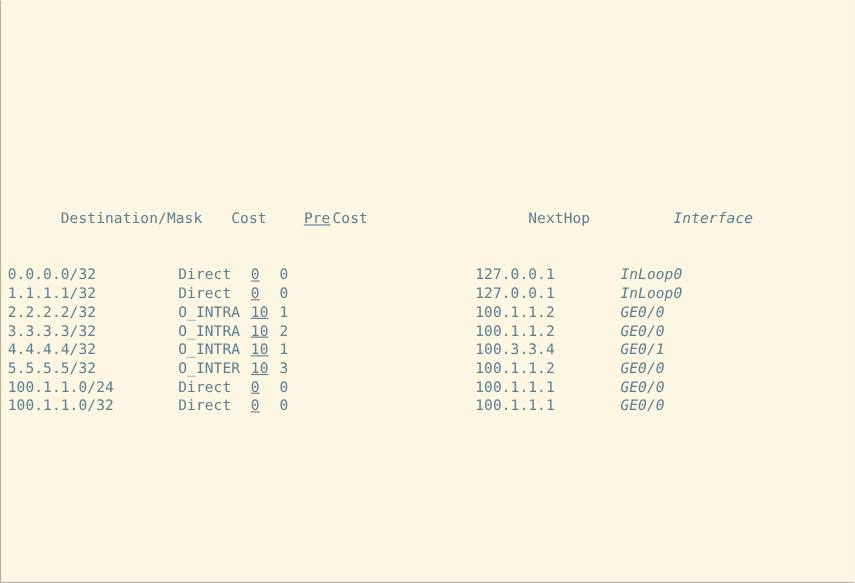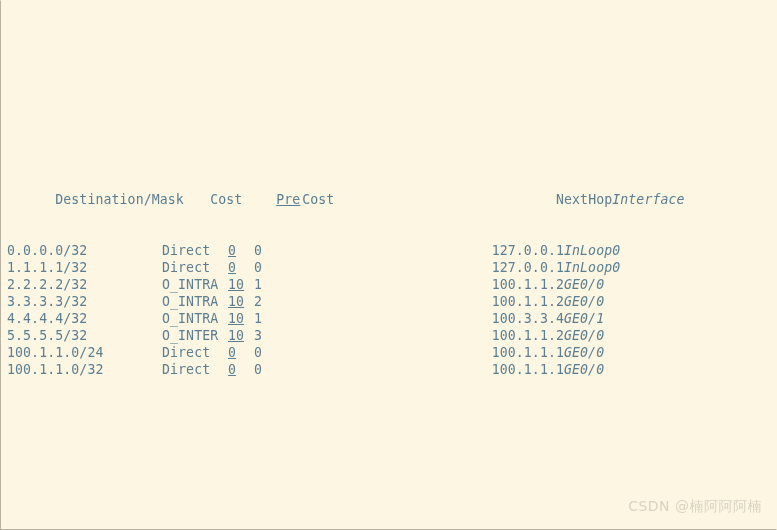--- a/index.html
+++ b/index.html
@@ -41,21 +41,21 @@
   .row {
     height: 17px;
     display: block;
     white-space: pre;
   }
   
   .c-dest   { display: inline-block; width: 155px; }
   .c-proto  { display: inline-block; width: 66px; }
   .c-pre    { display: inline-block; width: 26px; text-decoration: underline; }
   .c-cost   { display: inline-block; width: 178px; }
-  .c-nh     { display: inline-block; width: 132px; text-align: right; }
+  .c-nh     { display: inline-block; width: 132px; }
   .c-if     { display: inline-block; font-style: italic; }
 
   .hdr { color: #5b7f91; }
 
   #watermark {
     position: absolute;
     right: 14px;
     bottom: 14px;
     font-family: "DejaVu Sans", "Liberation Sans", sans-serif;
     font-size: 14px;
@@ -77,14 +77,13 @@
     <div class="row hdr">
       <span class="c-dest">Destination/Mask</span><span class="c-proto">Cost</span><span class="c-pre">Pre</span><span class="c-cost">Cost</span><span class="c-nh">NextHop</span><span class="c-if">Interface</span>
     </div>
 
     <div id="route-rows"><div class="row"><span class="c-dest">0.0.0.0/32</span><span class="c-proto">Direct</span><span class="c-pre">0</span><span class="c-cost">0</span><span class="c-nh">127.0.0.1</span><span class="c-if">InLoop0</span></div><div class="row"><span class="c-dest">1.1.1.1/32</span><span class="c-proto">Direct</span><span class="c-pre">0</span><span class="c-cost">0</span><span class="c-nh">127.0.0.1</span><span class="c-if">InLoop0</span></div><div class="row"><span class="c-dest">2.2.2.2/32</span><span class="c-proto">O_INTRA</span><span class="c-pre">10</span><span class="c-cost">1</span><span class="c-nh">100.1.1.2</span><span class="c-if">GE0/0</span></div><div class="row"><span class="c-dest">3.3.3.3/32</span><span class="c-proto">O_INTRA</span><span class="c-pre">10</span><span class="c-cost">2</span><span class="c-nh">100.1.1.2</span><span class="c-if">GE0/0</span></div><div class="row"><span class="c-dest">4.4.4.4/32</span><span class="c-proto">O_INTRA</span><span class="c-pre">10</span><span class="c-cost">1</span><span class="c-nh">100.3.3.4</span><span class="c-if">GE0/1</span></div><div class="row"><span class="c-dest">5.5.5.5/32</span><span class="c-proto">O_INTER</span><span class="c-pre">10</span><span class="c-cost">3</span><span class="c-nh">100.1.1.2</span><span class="c-if">GE0/0</span></div><div class="row"><span class="c-dest">100.1.1.0/24</span><span class="c-proto">Direct</span><span class="c-pre">0</span><span class="c-cost">0</span><span class="c-nh">100.1.1.1</span><span class="c-if">GE0/0</span></div><div class="row"><span class="c-dest">100.1.1.0/32</span><span class="c-proto">Direct</span><span class="c-pre">0</span><span class="c-cost">0</span><span class="c-nh">100.1.1.1</span><span class="c-if">GE0/0</span></div></div>
 
     
     
   </div>
 
-  <div id="watermark">CSDN @楠阿阿阿楠</div>
 </div>
 
 </body></html>

